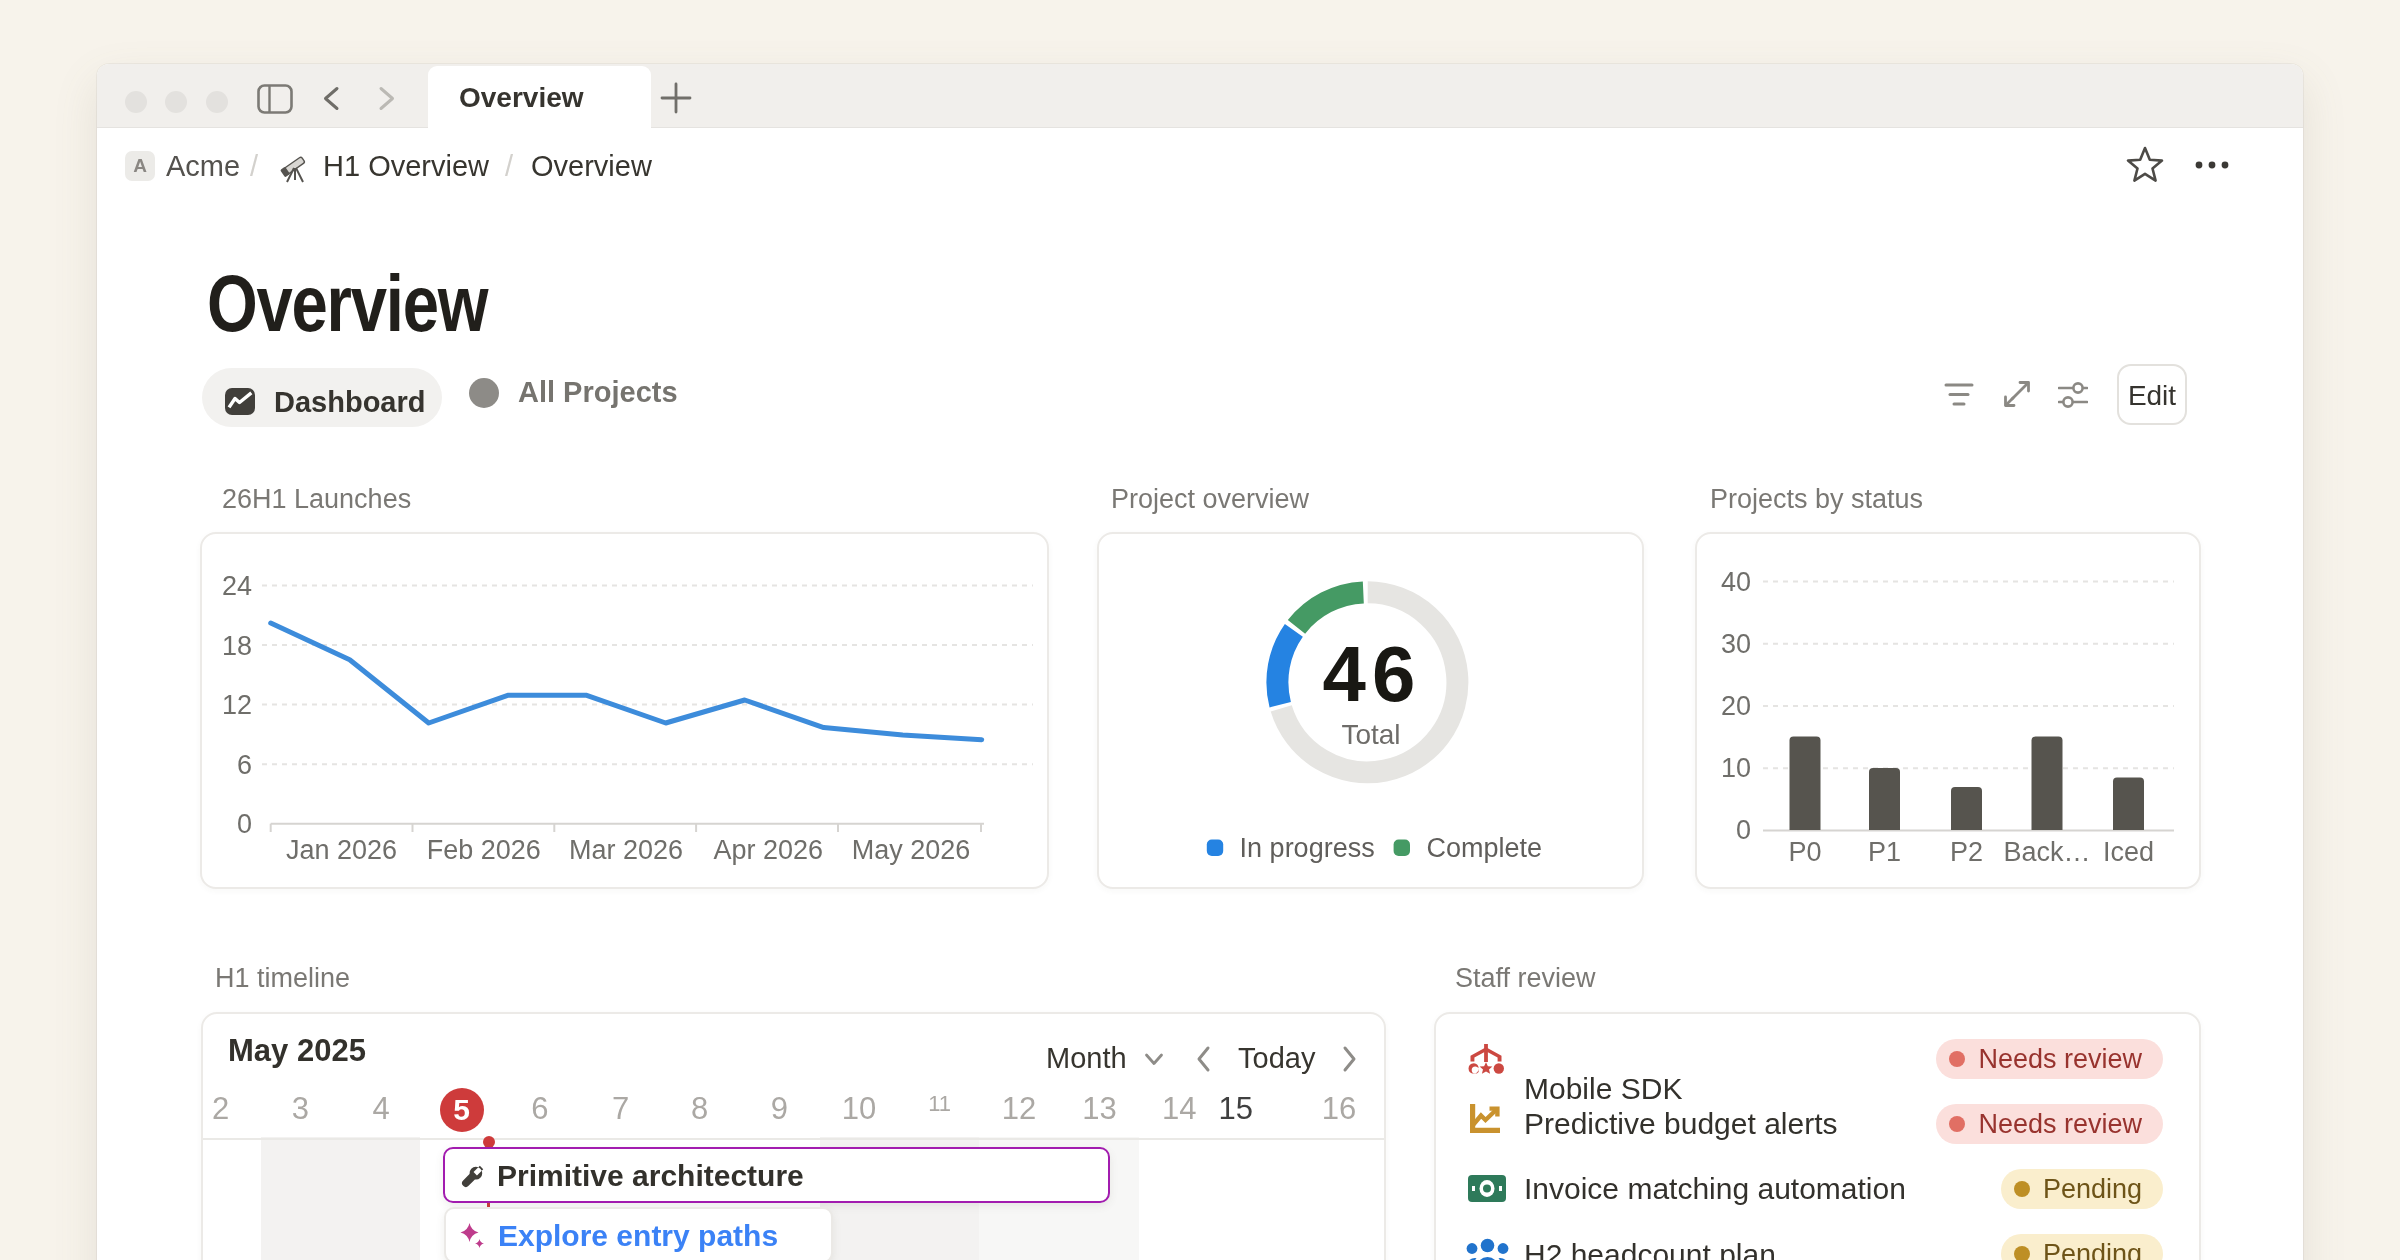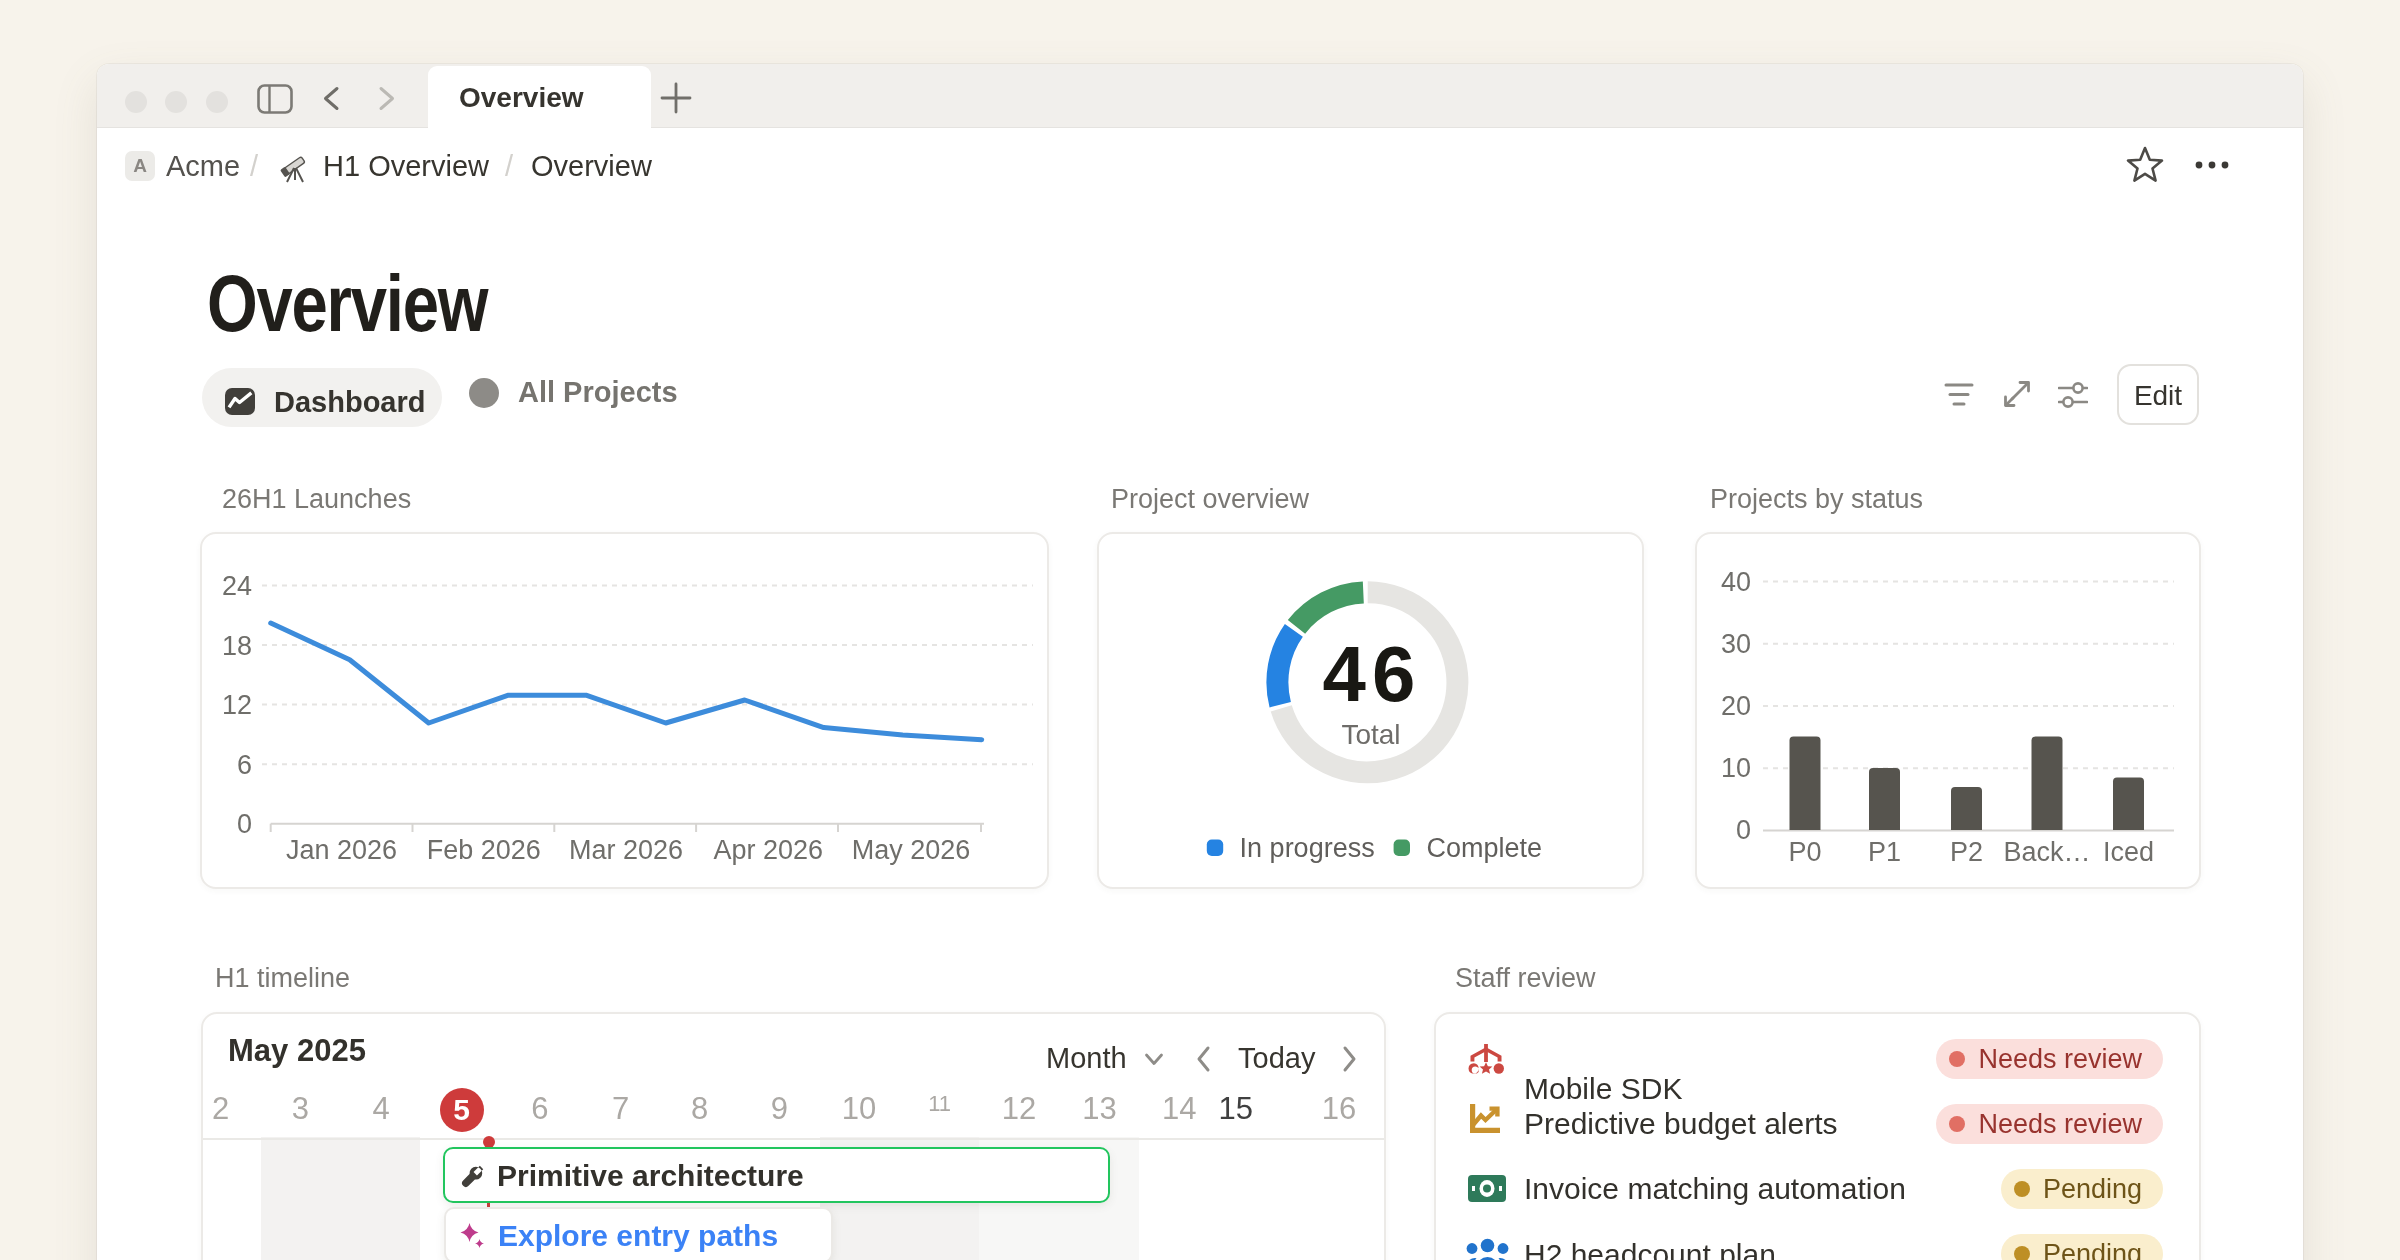--- a/index.html
+++ b/index.html
@@ -19,21 +19,21 @@
   #abadge { position:absolute; left:125px; top:151px; width:30px; height:30px; border-radius:7px; background:#ECEBE8;
             text-align:center; line-height:30px; font-size:19px; font-weight:700; color:#8A8783; }
   #title { position:absolute; left:207px; top:258px; font-size:80px; font-weight:700; color:#211F1B; letter-spacing:-1.5px; transform:scaleX(0.815); transform-origin:0 0; }
   
   #dashpill { position:absolute; left:202px; top:368px; width:240px; height:59px; border-radius:30px; background:#F2F1EF; }
   #dashpill .ic { position:absolute; left:23px; top:20px; width:30px; height:27px; }
   #dashpill span { position:absolute; left:72px; top:18px; font-size:29px; font-weight:600; color:#36342F; }
   #allproj { position:absolute; left:469px; top:358px; height:59px; }
   #allproj .circ { position:absolute; left:0; top:19.5px; width:30px; height:30px; border-radius:50%; background:#8D8B87; }
   #allproj span { position:absolute; left:49px; top:18px; font-size:29px; font-weight:600; color:#76746F; white-space:nowrap; }
-  #editbtn { position:absolute; left:2117px; top:364px; width:82px; height:61px; border-radius:14px; background:#fff;
+  #editbtn { position:absolute; left:2117px; top:364px; width:70px; height:61px; border-radius:14px; background:#fff;
              border:2px solid #E3E1DD; }
   #editbtn span { position:absolute; left:0; right:0; top:14px; text-align:center; font-size:28px; color:#36342F; }
   .cardtitle { position:absolute; font-size:27px; color:#7A7874; }
   .card { position:absolute; background:#fff; border:2px solid #ECEAE7; border-radius:16px;
           box-shadow:0 2px 6px rgba(80,75,60,0.04); }
   svg { display:block; }
 </style>
 </head>
 <body>
   <div id="win"></div>
@@ -238,21 +238,21 @@
       <div class="abs" style="left:936.2px; top:77px; width:80px; text-align:center; font-size:31px; color:#ABA8A4;">14</div>
       <div class="abs" style="left:1015.4000000000001px; top:77px; width:80px; font-size:31px; color:#404040;">15</div>
       <div class="abs" style="left:1096.1px; top:77px; width:80px; text-align:center; font-size:31px; color:#ABA8A4;">16</div>
     </div>
     <div class="abs" style="left:236.6px; top:74.4px; width:44px; height:44px; border-radius:50%; background:#CE3B3B; color:#fff; text-align:center; line-height:44px; font-size:30px; font-weight:700;">5</div>
     <div class="abs" style="left:0; top:123.5px; width:1185px; height:2px; background:#EAE9E6;"></div>
 
     <div class="abs" style="left:284px; top:125px; width:3px; height:175px; background:#CE3B3B;"></div>
     <div class="abs" style="left:279.5px; top:121.5px; width:12px; height:12px; border-radius:50%; background:#CE3B3B;"></div>
 
-    <div class="abs" style="left:240px; top:133px; width:667px; height:56px; background:#fff; border:2px solid #22c55e; border-radius:10px; box-shadow:0 3px 8px rgba(90,85,70,0.10);">
+    <div class="abs" style="left:240px; top:133px; width:667px; height:56px; background:#fff; border:2px solid #a21caf; border-radius:10px; box-shadow:0 3px 8px rgba(90,85,70,0.10);">
       <svg class="abs" style="left:14px; top:15px;" width="26" height="26" viewBox="0 0 26 26">
         <g transform="rotate(45 13 13)">
           <path d="M13 1.2 a6.4 6.4 0 0 1 6.4 6.4 a6.4 6.4 0 0 1 -2.6 5.1 l0 9 a3.8 3.8 0 0 1 -7.6 0 l0 -9 a6.4 6.4 0 0 1 -2.6 -5.1 a6.4 6.4 0 0 1 6.4 -6.4 z M10.6 -0.5 l0 8.9 4.8 0 0 -8.9 z" fill="#413F3A" fill-rule="evenodd"></path>
         </g>
       </svg>
       <span class="abs" style="left:52px; top:10px; font-size:30px; font-weight:600; color:#33312C;">Primitive architecture</span>
     </div>
     <div class="abs" style="left:241px; top:193px; width:389px; height:56px; background:#fff; border:2px solid #EBE9E6; border-radius:10px; box-shadow:0 3px 8px rgba(90,85,70,0.10);">
       <svg class="abs" style="left:14px; top:14px;" width="26" height="26" viewBox="0 0 26 26">
         <path d="M9.5 0 Q11 7.5 18.5 9.5 Q11 11.5 9.5 19 Q8 11.5 .5 9.5 Q8 7.5 9.5 0 Z" fill="#BE3C8C"></path>

